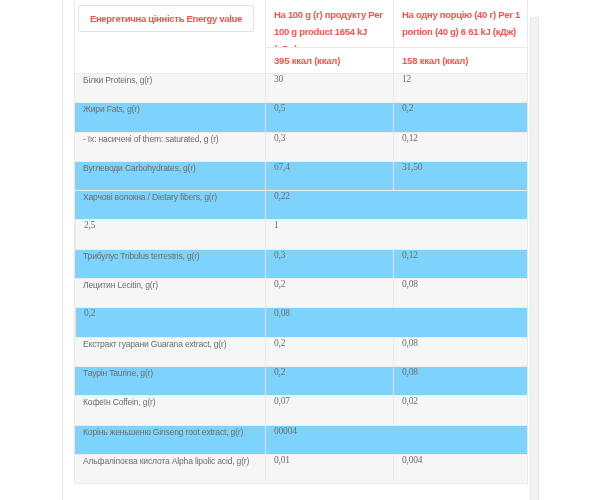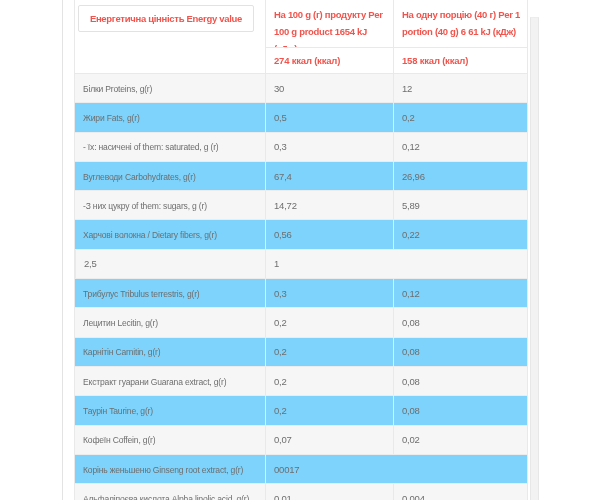--- a/index.html
+++ b/index.html
@@ -33,23 +33,23 @@
 
   
   .kcal-row{height:26px;border-bottom:1px solid var(--border);}
   .kcal-cell{display:flex;align-items:center;padding:0 8px;color:var(--accent);
     font-size:9.5px;font-weight:bold;letter-spacing:-0.2px;white-space:nowrap;overflow:hidden;}
   .kcal-cell.vline{border-left:1px solid var(--border);}
 
   
   .body-row{height:29.3px;border-bottom:1px solid #ececec;background:#7dd3fc;}
   .body-row.alt{background:var(--alt);}
-  .cell{display:flex;align-items:center;padding:0 8px;color:var(--text);
+  .cell{display:flex;padding:0 8px;color:var(--text);
     font-size:9.5px;letter-spacing:-0.2px;white-space:nowrap;overflow:hidden;}
-  .cell.vline{border-left:1px solid var(--border);}
+  .cell.vline{border-left:1px solid var(--border);font-family:Liberation Serif, serif;}
   .cell .squeeze{display:inline-block;transform:scaleX(0.9);transform-origin:0 50%;}
 </style>
 </head>
 <body>
 
 <div class="page">
 
   <div class="left-rule"></div>
 
   <div class="ntable">
@@ -57,21 +57,21 @@
     <div class="grid3 hdr-row1">
       <div>
         <div class="hdr-namebox">Енергетична цінність Energy value</div>
       </div>
       <div class="hdr-cell bordered">На 100 g (г) продукту Per 100 g product 1654 kJ (кДж)</div>
       <div class="hdr-cell bordered">На одну порцію (40 г) Per 1 portion (40 g) 6 61 kJ (кДж)</div>
     </div>
 
     <div class="grid3 kcal-row">
       <div class="kcal-cell"></div>
-      <div class="kcal-cell vline">274 ккал (ккал)</div>
+      <div class="kcal-cell vline">395 ккал (ккал)</div>
       <div class="kcal-cell vline">158 ккал (ккал)</div>
     </div>
 
     <div>
   <div class="grid3 body-row alt">
     <div class="cell">
       <span class="squeeze">Білки Proteins, g(r)</span>
     </div>
     <div class="cell vline">30</div>
     <div class="cell vline">12</div>
@@ -91,36 +91,28 @@
     </div>
     <div class="cell vline">0,3</div>
     <div class="cell vline">0,12</div>
   </div>
 
   <div class="grid3 body-row">
     <div class="cell">
       <span class="squeeze">Вуглеводи Carbohydrates, g(r)</span>
     </div>
     <div class="cell vline">67,4</div>
-    <div class="cell vline">26,96</div>
+    <div class="cell vline">31,50</div>
   </div>
 
-  <div class="grid3 body-row alt">
-    <div class="cell">
-      <span class="squeeze">-З них цукру of them: sugars, g (r)</span>
-    </div>
-    <div class="cell vline">14,72</div>
-    <div class="cell vline">5,89</div>
-  </div>
 
   <div class="grid3 body-row">
     <div class="cell">
       <span class="squeeze">Харчові волокна / Dietary fibers, g(r)</span>
     </div>
-    <div class="cell vline">0,56</div>
     <div class="cell vline">0,22</div>
   </div>
 
   <div class="grid3 body-row alt">
     <div class="cell vline">2,5</div>
     <div class="cell vline">1</div>
   </div>
 
   <div class="grid3 body-row">
     <div class="cell">
@@ -132,23 +124,20 @@
 
   <div class="grid3 body-row alt">
     <div class="cell">
       <span class="squeeze">Лецитин Lecitin, g(r)</span>
     </div>
     <div class="cell vline">0,2</div>
     <div class="cell vline">0,08</div>
   </div>
 
   <div class="grid3 body-row">
-    <div class="cell">
-      <span class="squeeze">Карнітін Carnitin, g(r)</span>
-    </div>
     <div class="cell vline">0,2</div>
     <div class="cell vline">0,08</div>
   </div>
 
   <div class="grid3 body-row alt">
     <div class="cell">
       <span class="squeeze">Екстракт гуарани Guarana extract, g(r)</span>
     </div>
     <div class="cell vline">0,2</div>
     <div class="cell vline">0,08</div>
@@ -167,21 +156,21 @@
       <span class="squeeze">Кофеїн Coffein, g(r)</span>
     </div>
     <div class="cell vline">0,07</div>
     <div class="cell vline">0,02</div>
   </div>
 
   <div class="grid3 body-row">
     <div class="cell">
       <span class="squeeze">Корінь женьшеню Ginseng root extract, g(r)</span>
     </div>
-    <div class="cell vline">00017</div>
+    <div class="cell vline">00004</div>
   </div>
 
   <div class="grid3 body-row alt">
     <div class="cell">
       <span class="squeeze">Альфаліпоєва кислота Alpha lipolic acid, g(r)</span>
     </div>
     <div class="cell vline">0,01</div>
     <div class="cell vline">0,004</div>
   </div>
 </div>

